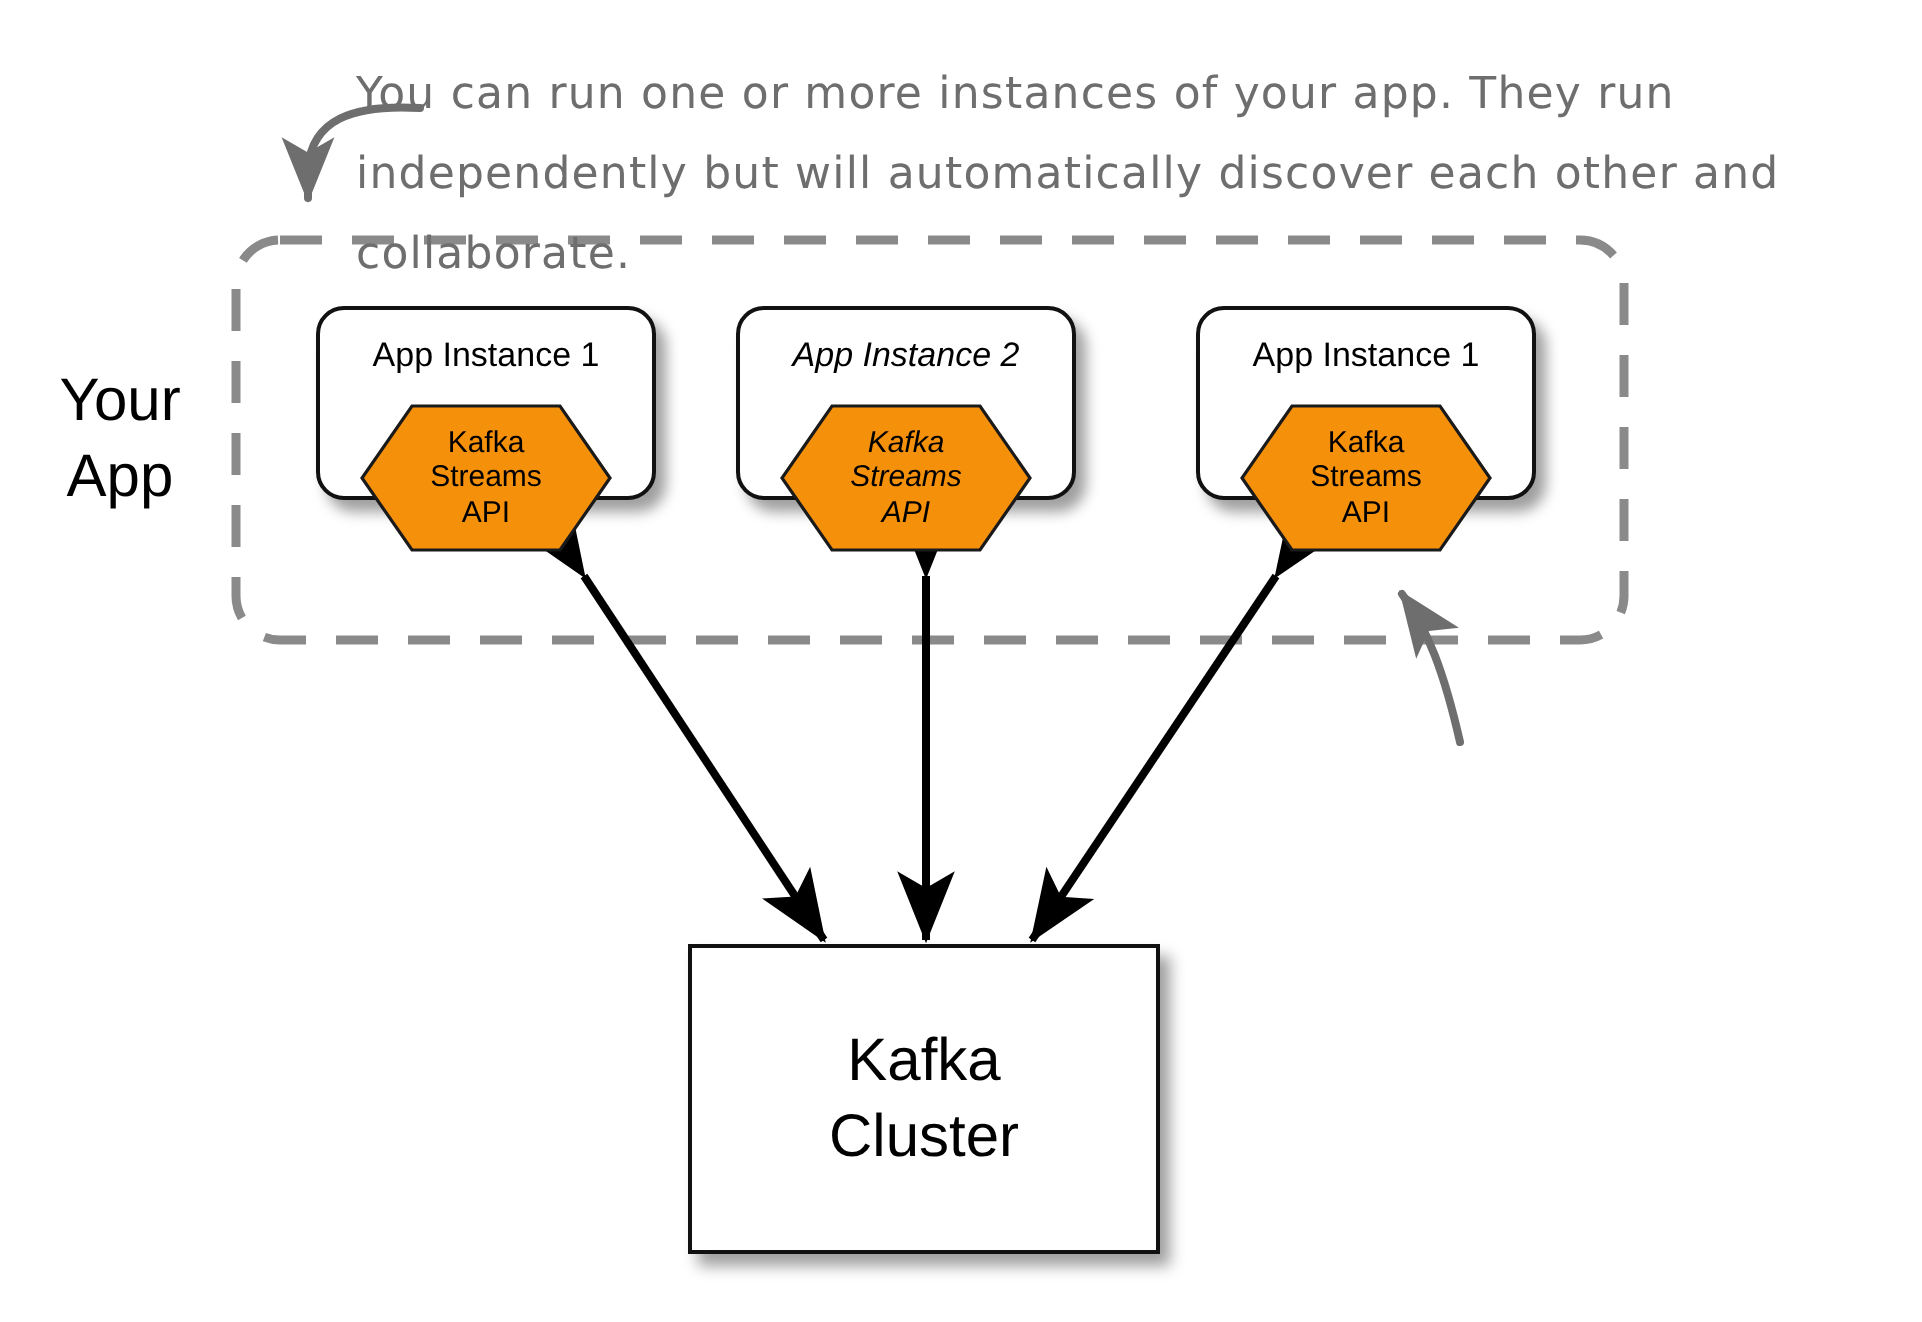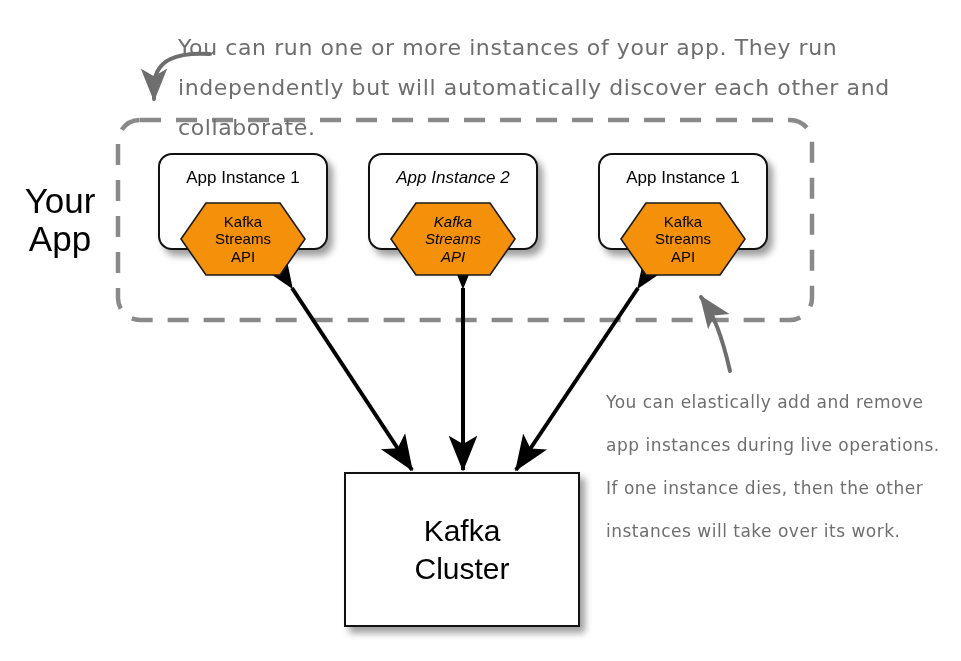--- a/index.html
+++ b/index.html
@@ -27,21 +27,21 @@
     pointer-events: none;
   }
 
   
   .your-app-label {
     position: absolute;
     left: 8px;
     top: 182px;
     width: 104px;
     text-align: center;
-    font-size: 35px;
+    font-size: 30px;
     line-height: 38px;
     color: #000000;
     font-family: "Liberation Sans", sans-serif;
     white-space: pre-line;
   }
 
   
   .app-instance {
     position: absolute;
     width: 170px;
@@ -209,18 +209,14 @@
   </div>
 
   <div class="kafka-cluster">
     <div class="cluster-label">Kafka
 Cluster</div>
   </div>
 
   <div class="annotation annotation-top">You can run one or more instances of your app.  They run
 independently but will automatically discover each other and collaborate.</div>
 
-  <div class="annotation annotation-right">You can elastically add and remove
-app instances during live operations.
-If one instance dies, then the other
-instances will take over its work.</div>
 
 </div>
 
 </body></html>

